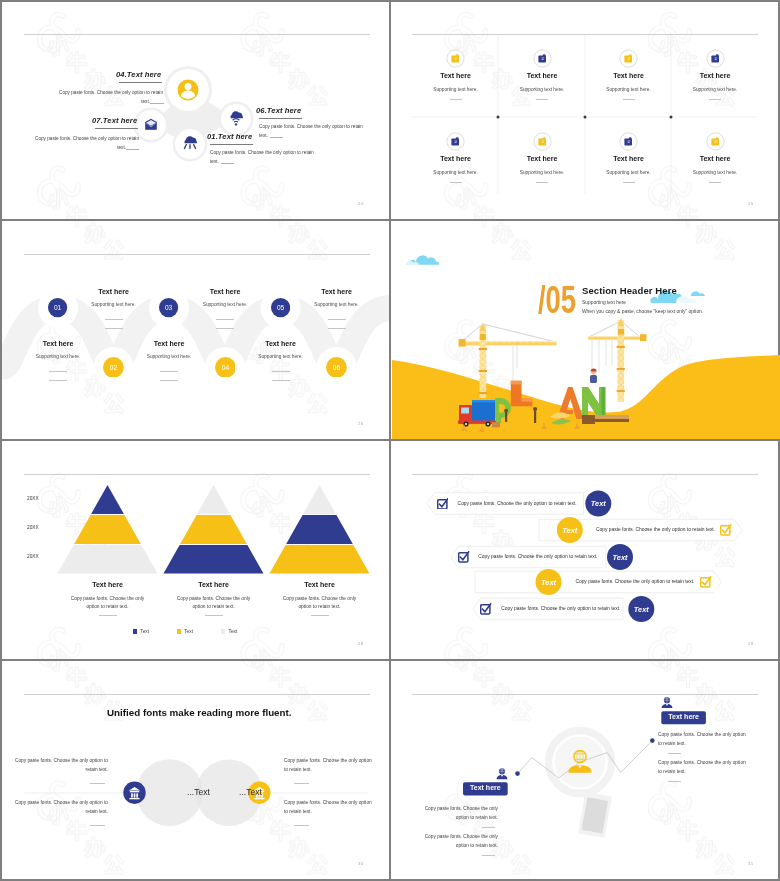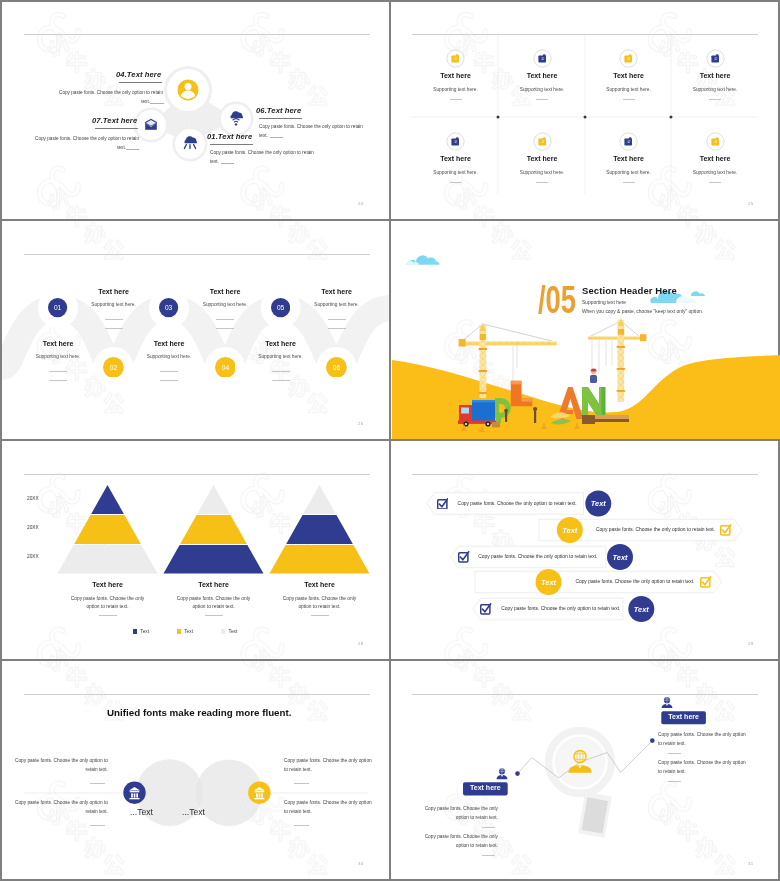--- a/index.html
+++ b/index.html
@@ -33,21 +33,21 @@
   
   .s5ax{position:absolute;font-size:4.8px;color:#3a3a3a;}
   .s5t{position:absolute;text-align:center;font-weight:bold;font-size:7px;color:#14151a;}
   .s5b{position:absolute;text-align:center;font-size:4.8px;color:#3d3d3d;line-height:8.6px;}
   .s5sw{position:absolute;width:4.2px;height:4.2px;}
   .s5lg{position:absolute;font-size:4.8px;color:#3d3d3d;}
   
   .s6tx{position:absolute;font-size:4.9px;color:#2d2d2d;white-space:nowrap;}
   
   .s7title{position:absolute;left:105px;top:44.6px;font-size:9.8px;font-weight:bold;color:#121317;letter-spacing:0;}
-  .s7lab{position:absolute;text-align:left;font-size:8.6px;color:#2a2a2a;margin-top:20px;}
+  .s7lab{position:absolute;text-align:right;font-size:8.6px;color:#2a2a2a;}
   .s7b{position:absolute;font-size:4.8px;color:#3d3d3d;line-height:8.6px;}
   
   .s8lab{position:absolute;text-align:center;font-size:7px;font-weight:bold;color:#ffffff;}
 </style>
 </head>
 <body>
 
 <div id="page">
 <div id="white"></div>
 <div class="gl" style="left:389px;top:0;width:2px;height:881px;"></div>

